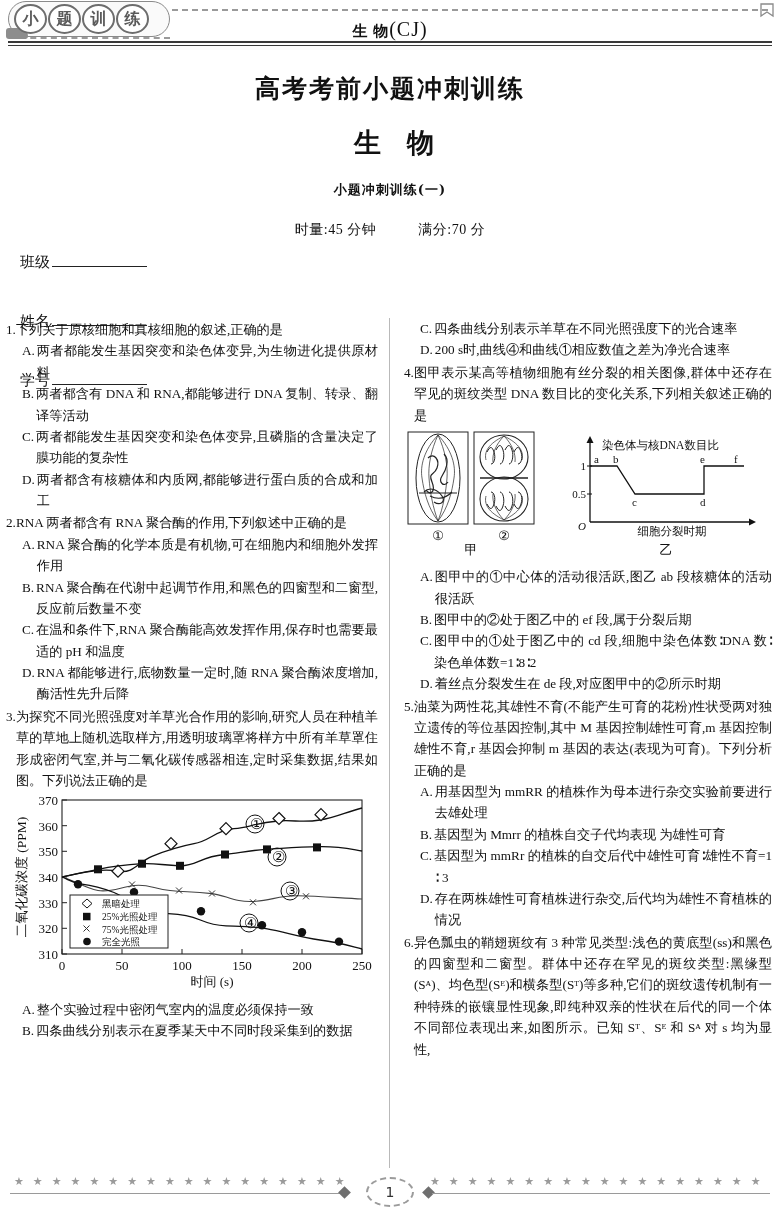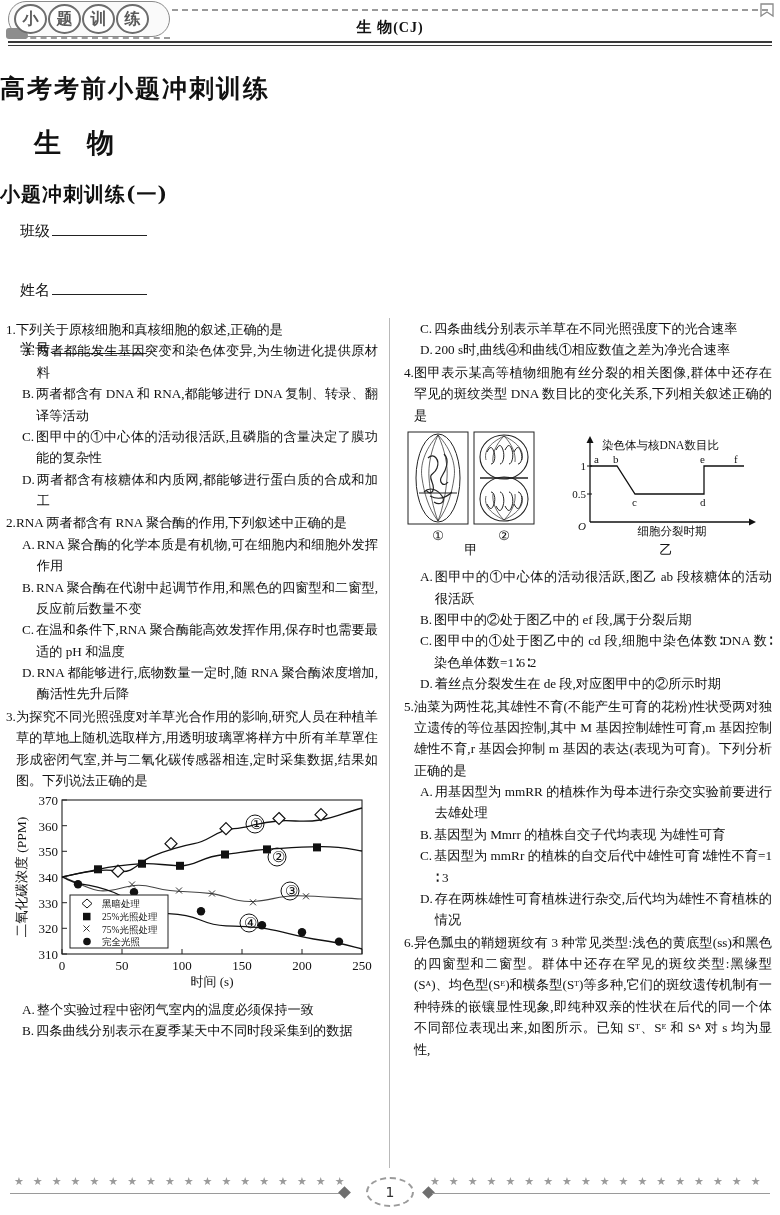--- a/index.html
+++ b/index.html
@@ -60,21 +60,21 @@
   }
   .header-title {
     position: absolute;
     left: 0; right: 0; top: 18px;
     text-align: center;
     font-size: 15px;
     font-weight: bold;
     letter-spacing: 1px;
     z-index: 3;
   }
-  .header-title .cj { font-weight: bold; font-size: 14px; }
+  .header-title .cj { font-weight: normal; font-size: 20px; }
   .header-rules {
     position: absolute; left: 8px; top: 41px; width: 764px;
     border-top: 2px solid #3a3a3a;
     z-index: 2;
   }
   .header-rules2 {
     position: absolute; left: 8px; top: 45px; width: 764px;
     border-top: 1px solid #3a3a3a;
     z-index: 2;
   }
@@ -85,33 +85,33 @@
   }
   .pen-nib {
     position: absolute; left: 6px; top: 28px;
     width: 22px; height: 11px;
     background: #8d8d8d;
     border-radius: 3px 8px 3px 3px;
     z-index: 2;
   }
 
   
-  .title-block { text-align: left; padding-top: 26px; }
+  .title-block { text-align: center; padding-top: 26px; }
   .main-title {
     font-size: 25px; font-weight: bold; letter-spacing: 2px;
     font-family: "DejaVu Serif", "Liberation Serif", serif;
   }
   .subject-title {
     font-size: 27px; font-weight: bold;
     margin-top: 20px; letter-spacing: 26px;
     padding-left: 34px;
     font-family: "DejaVu Serif", "Liberation Serif", serif;
   }
   .section-title {
-    font-size: 20px; font-weight: bold;
+    font-size: 13px; font-weight: bold;
     margin-top: 20px; letter-spacing: 1px;
     font-family: "DejaVu Serif", "Liberation Serif", serif;
   }
   .meta-line {
     margin-top: 22px;
     font-size: 14px;
     letter-spacing: .5px;
   }
   .meta-line .gap { display:inline-block; width: 34px; }
   .fields-line {
@@ -251,20 +251,25 @@
     <path d="M1 2 L13 2 L13 14 L7 10 L1 14 Z" fill="none" stroke="#8a8a8a" stroke-width="1.3"></path>
   </svg>
   <div class="header-rules"></div>
   <div class="header-rules2"></div>
 </div>
 
 <div class="title-block">
   <div class="main-title">高考考前小题冲刺训练</div>
   <div class="subject-title">生物</div>
   <div class="section-title">小题冲刺训练(一)</div>
+  <div class="meta-line">
+    <span>时量:45 分钟</span>
+    <span class="gap"></span>
+    <span>满分:70 分</span>
+  </div>
   <div class="fields-line">
     <span class="field">
       <span>班级</span>
       <span class="blank"></span>
     </span>
     <span class="field">
       <span>姓名</span>
       <span class="blank"></span>
     </span>
     <span class="field">
@@ -287,21 +292,21 @@
     <div class="opt">
       <span class="opt-letter">A.</span>
       <span class="opt-text">两者都能发生基因突变和染色体变异,为生物进化提供原材料</span>
     </div>
     <div class="opt">
       <span class="opt-letter">B.</span>
       <span class="opt-text">两者都含有 DNA 和 RNA,都能够进行 DNA 复制、转录、翻译等活动</span>
     </div>
     <div class="opt">
       <span class="opt-letter">C.</span>
-      <span class="opt-text">图甲中的①中心体的活动很活跃,且磷脂的含量决定了膜功能的复杂性</span>
+      <span class="opt-text">两者都能发生基因突变和染色体变异,且磷脂的含量决定了膜功能的复杂性</span>
     </div>
     <div class="opt">
       <span class="opt-letter">D.</span>
       <span class="opt-text">两者都含有核糖体和内质网,都能够进行蛋白质的合成和加工</span>
     </div>
 
     <div class="q">
       <span class="q-num">2.</span>
       <span class="q-text">RNA 两者都含有 RNA 聚合酶的作用,下列叙述中正确的是</span>
     </div>
@@ -542,21 +547,21 @@
     <div class="opt">
       <span class="opt-letter">A.</span>
       <span class="opt-text">图甲中的①中心体的活动很活跃,图乙 ab 段核糖体的活动很活跃</span>
     </div>
     <div class="opt">
       <span class="opt-letter">B.</span>
       <span class="opt-text">图甲中的②处于图乙中的 ef 段,属于分裂后期</span>
     </div>
     <div class="opt">
       <span class="opt-letter">C.</span>
-      <span class="opt-text">图甲中的①处于图乙中的 cd 段,细胞中染色体数∶DNA 数∶染色单体数=1∶6∶2</span>
+      <span class="opt-text">图甲中的①处于图乙中的 cd 段,细胞中染色体数∶DNA 数∶染色单体数=1∶8∶2</span>
     </div>
     <div class="opt">
       <span class="opt-letter">D.</span>
       <span class="opt-text">着丝点分裂发生在 de 段,对应图甲中的②所示时期</span>
     </div>
 
     <div class="q">
       <span class="q-num">5.</span>
       <span class="q-text">油菜为两性花,其雄性不育(不能产生可育的花粉)性状受两对独立遗传的等位基因控制,其中 M 基因控制雄性可育,m 基因控制雄性不育,r 基因会抑制 m 基因的表达(表现为可育)。下列分析正确的是</span>
     </div>

